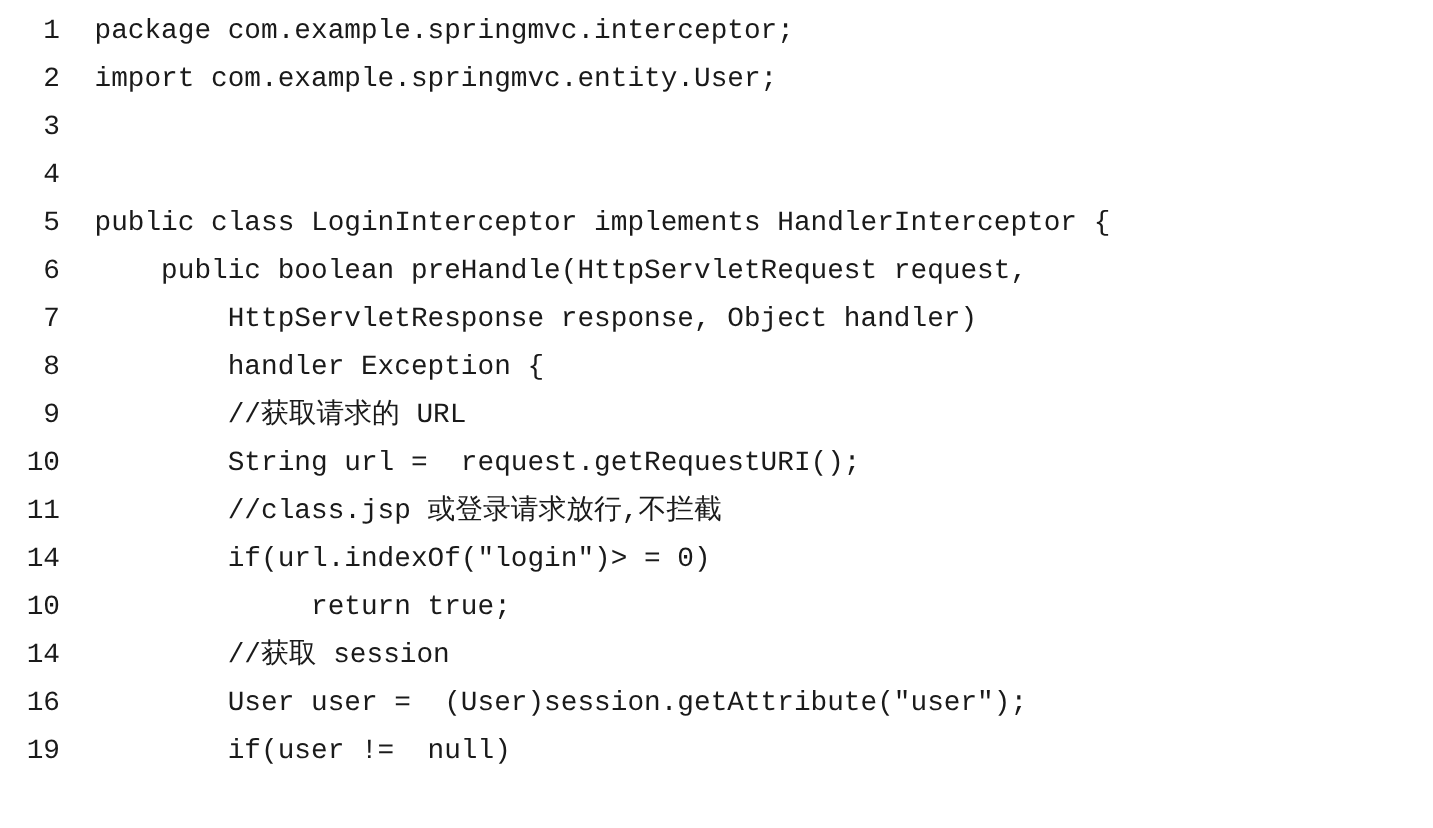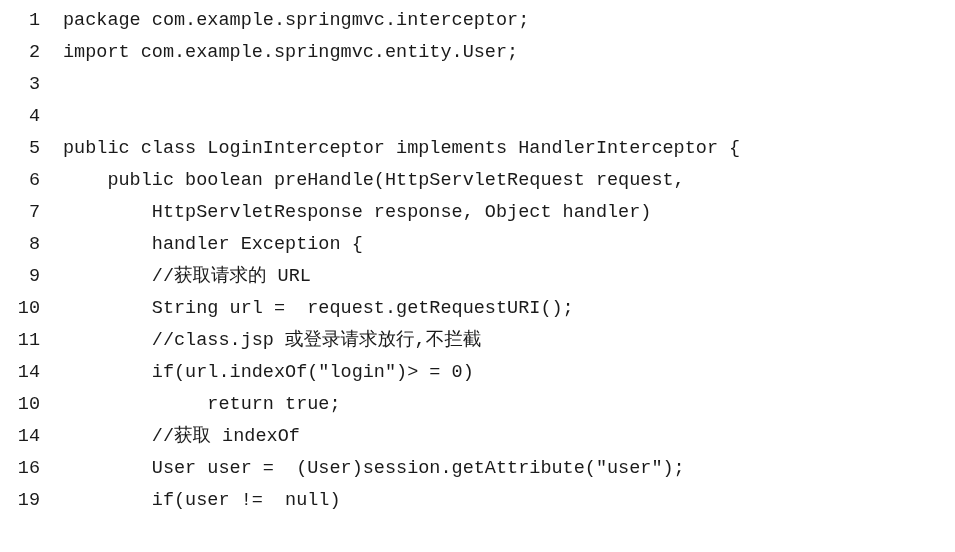--- a/index.html
+++ b/index.html
@@ -92,21 +92,21 @@
     <div class="row">
       <span class="ln">14</span>
       <span class="code">        if(url.indexOf("login")&gt; = 0)</span>
     </div>
     <div class="row">
       <span class="ln">10</span>
       <span class="code">             return true;</span>
     </div>
     <div class="row">
       <span class="ln">14</span>
-      <span class="code">        //获取 indexOf</span>
+      <span class="code">        //获取 session</span>
     </div>
     <div class="row">
       <span class="ln">16</span>
       <span class="code">        User user =  (User)session.getAttribute("user");</span>
     </div>
     <div class="row">
       <span class="ln">19</span>
       <span class="code">        if(user !=  null)</span>
     </div>
 

